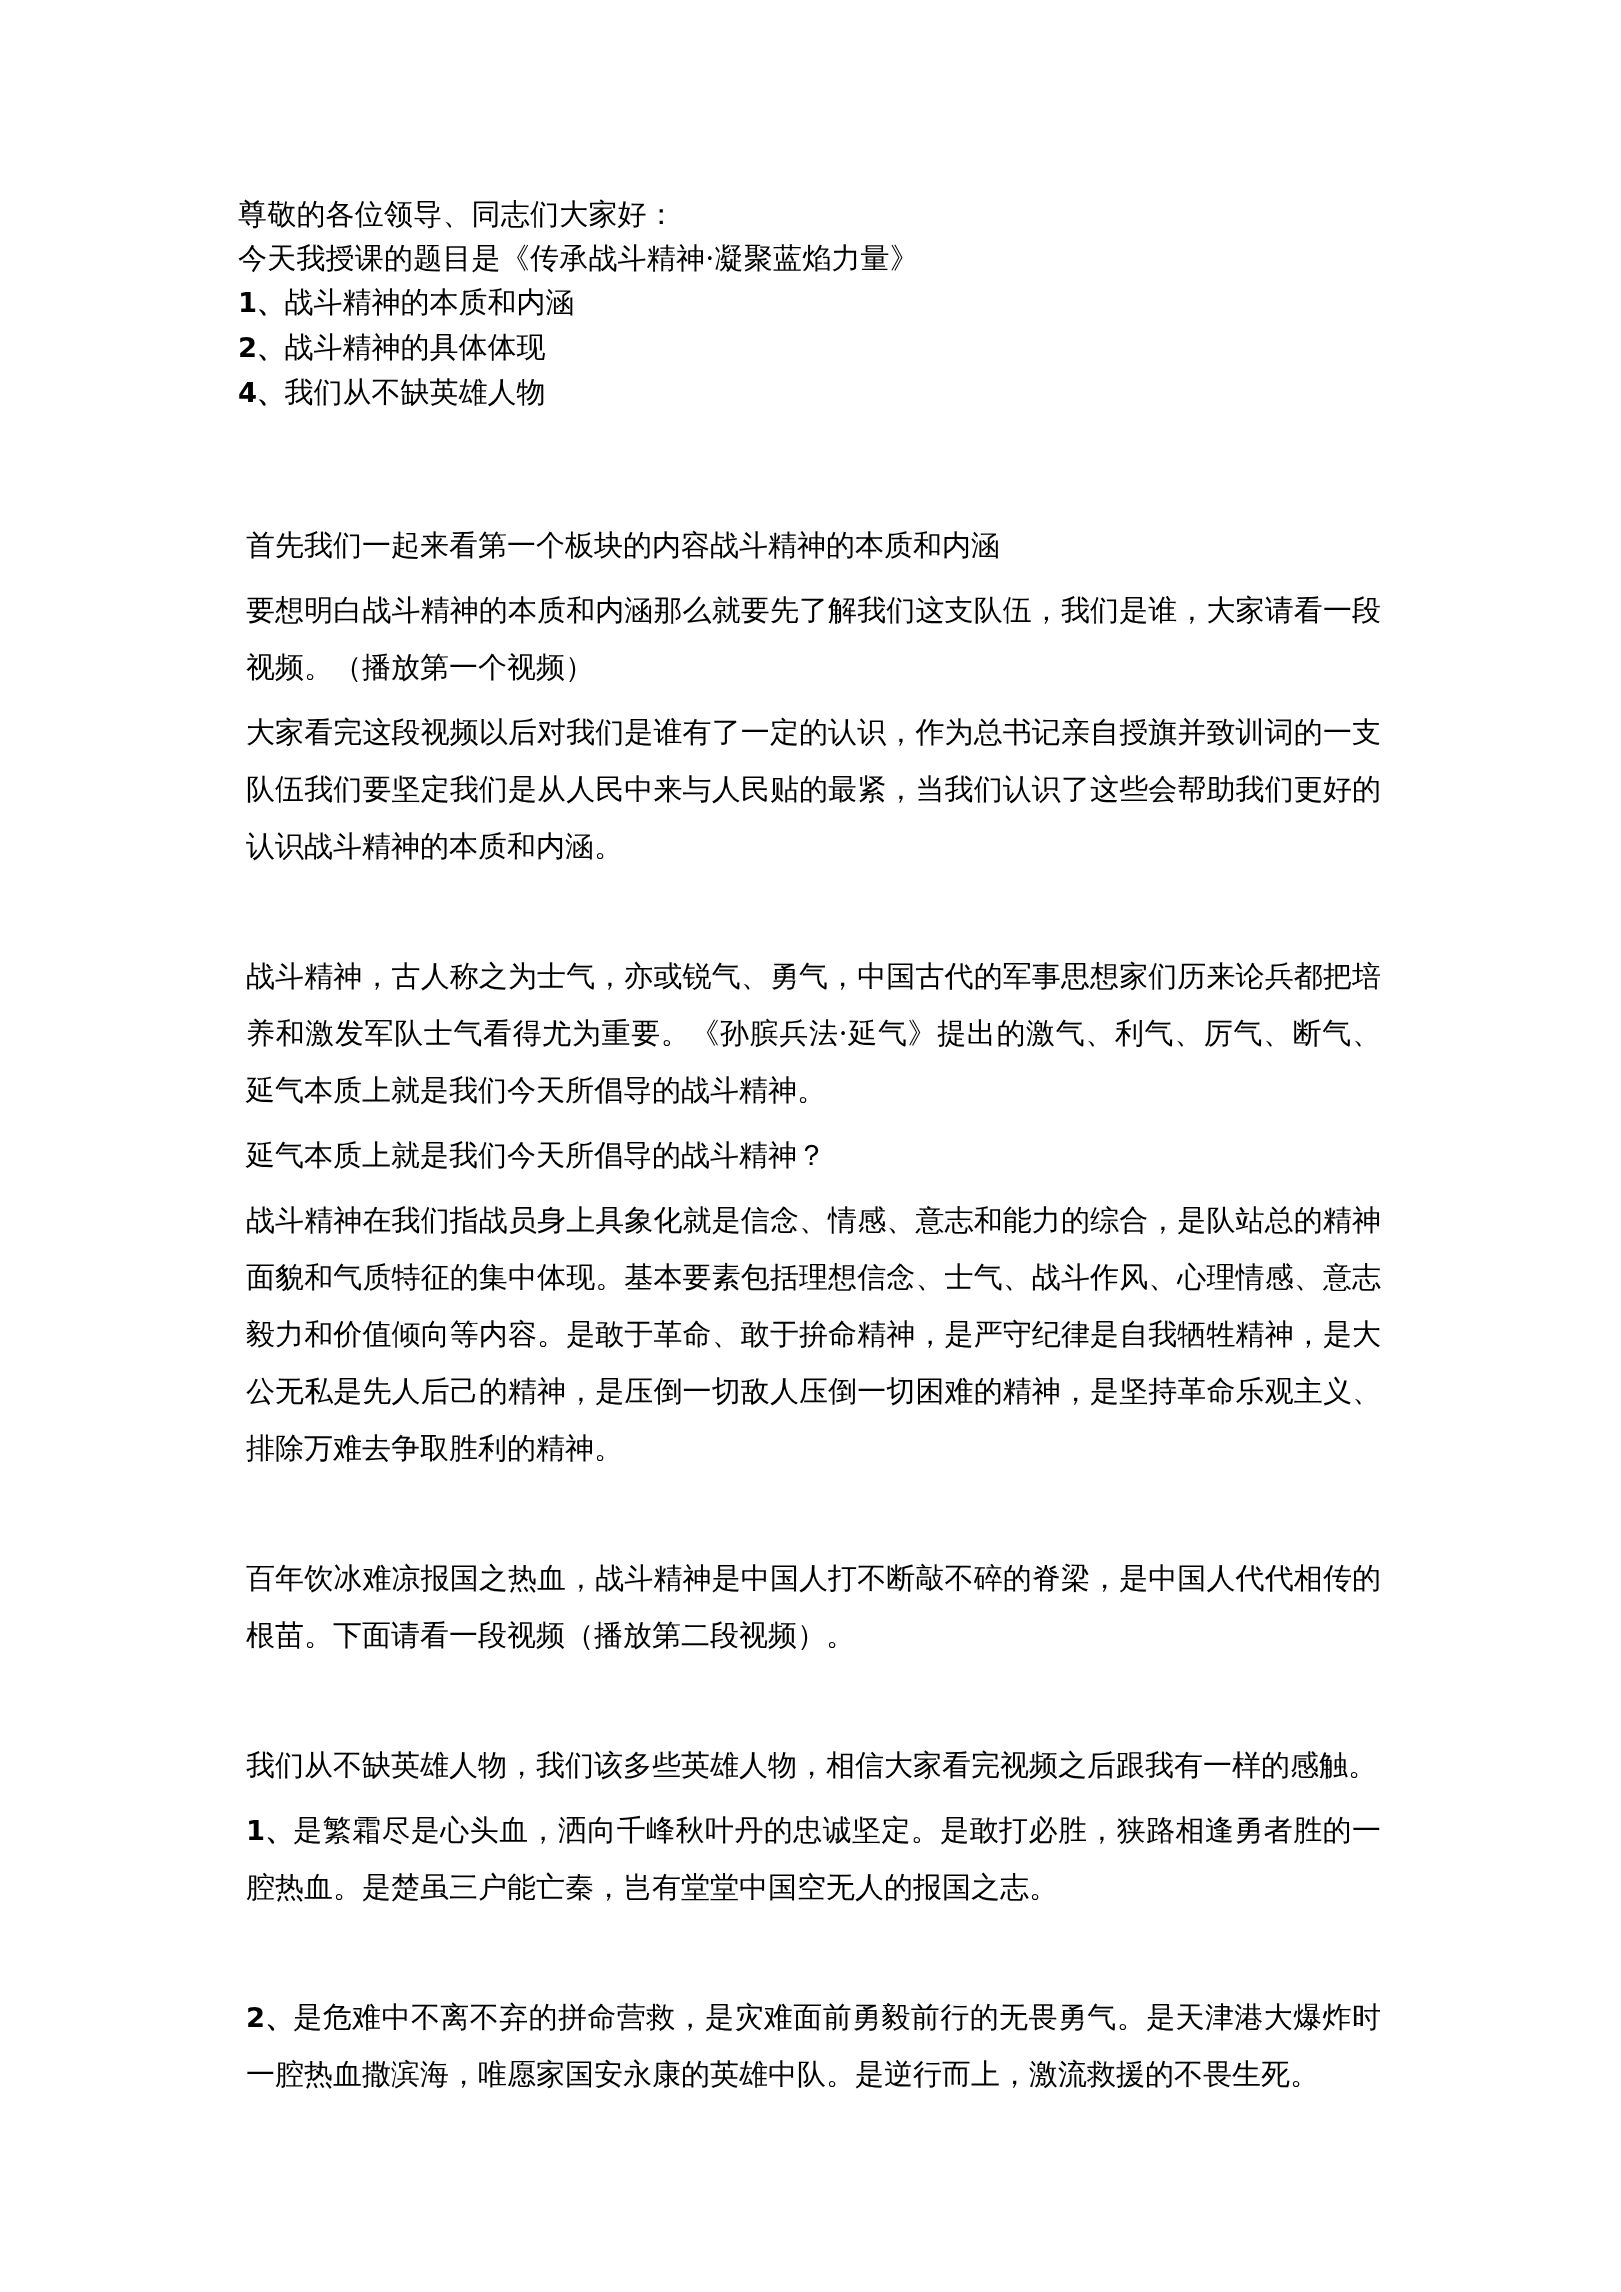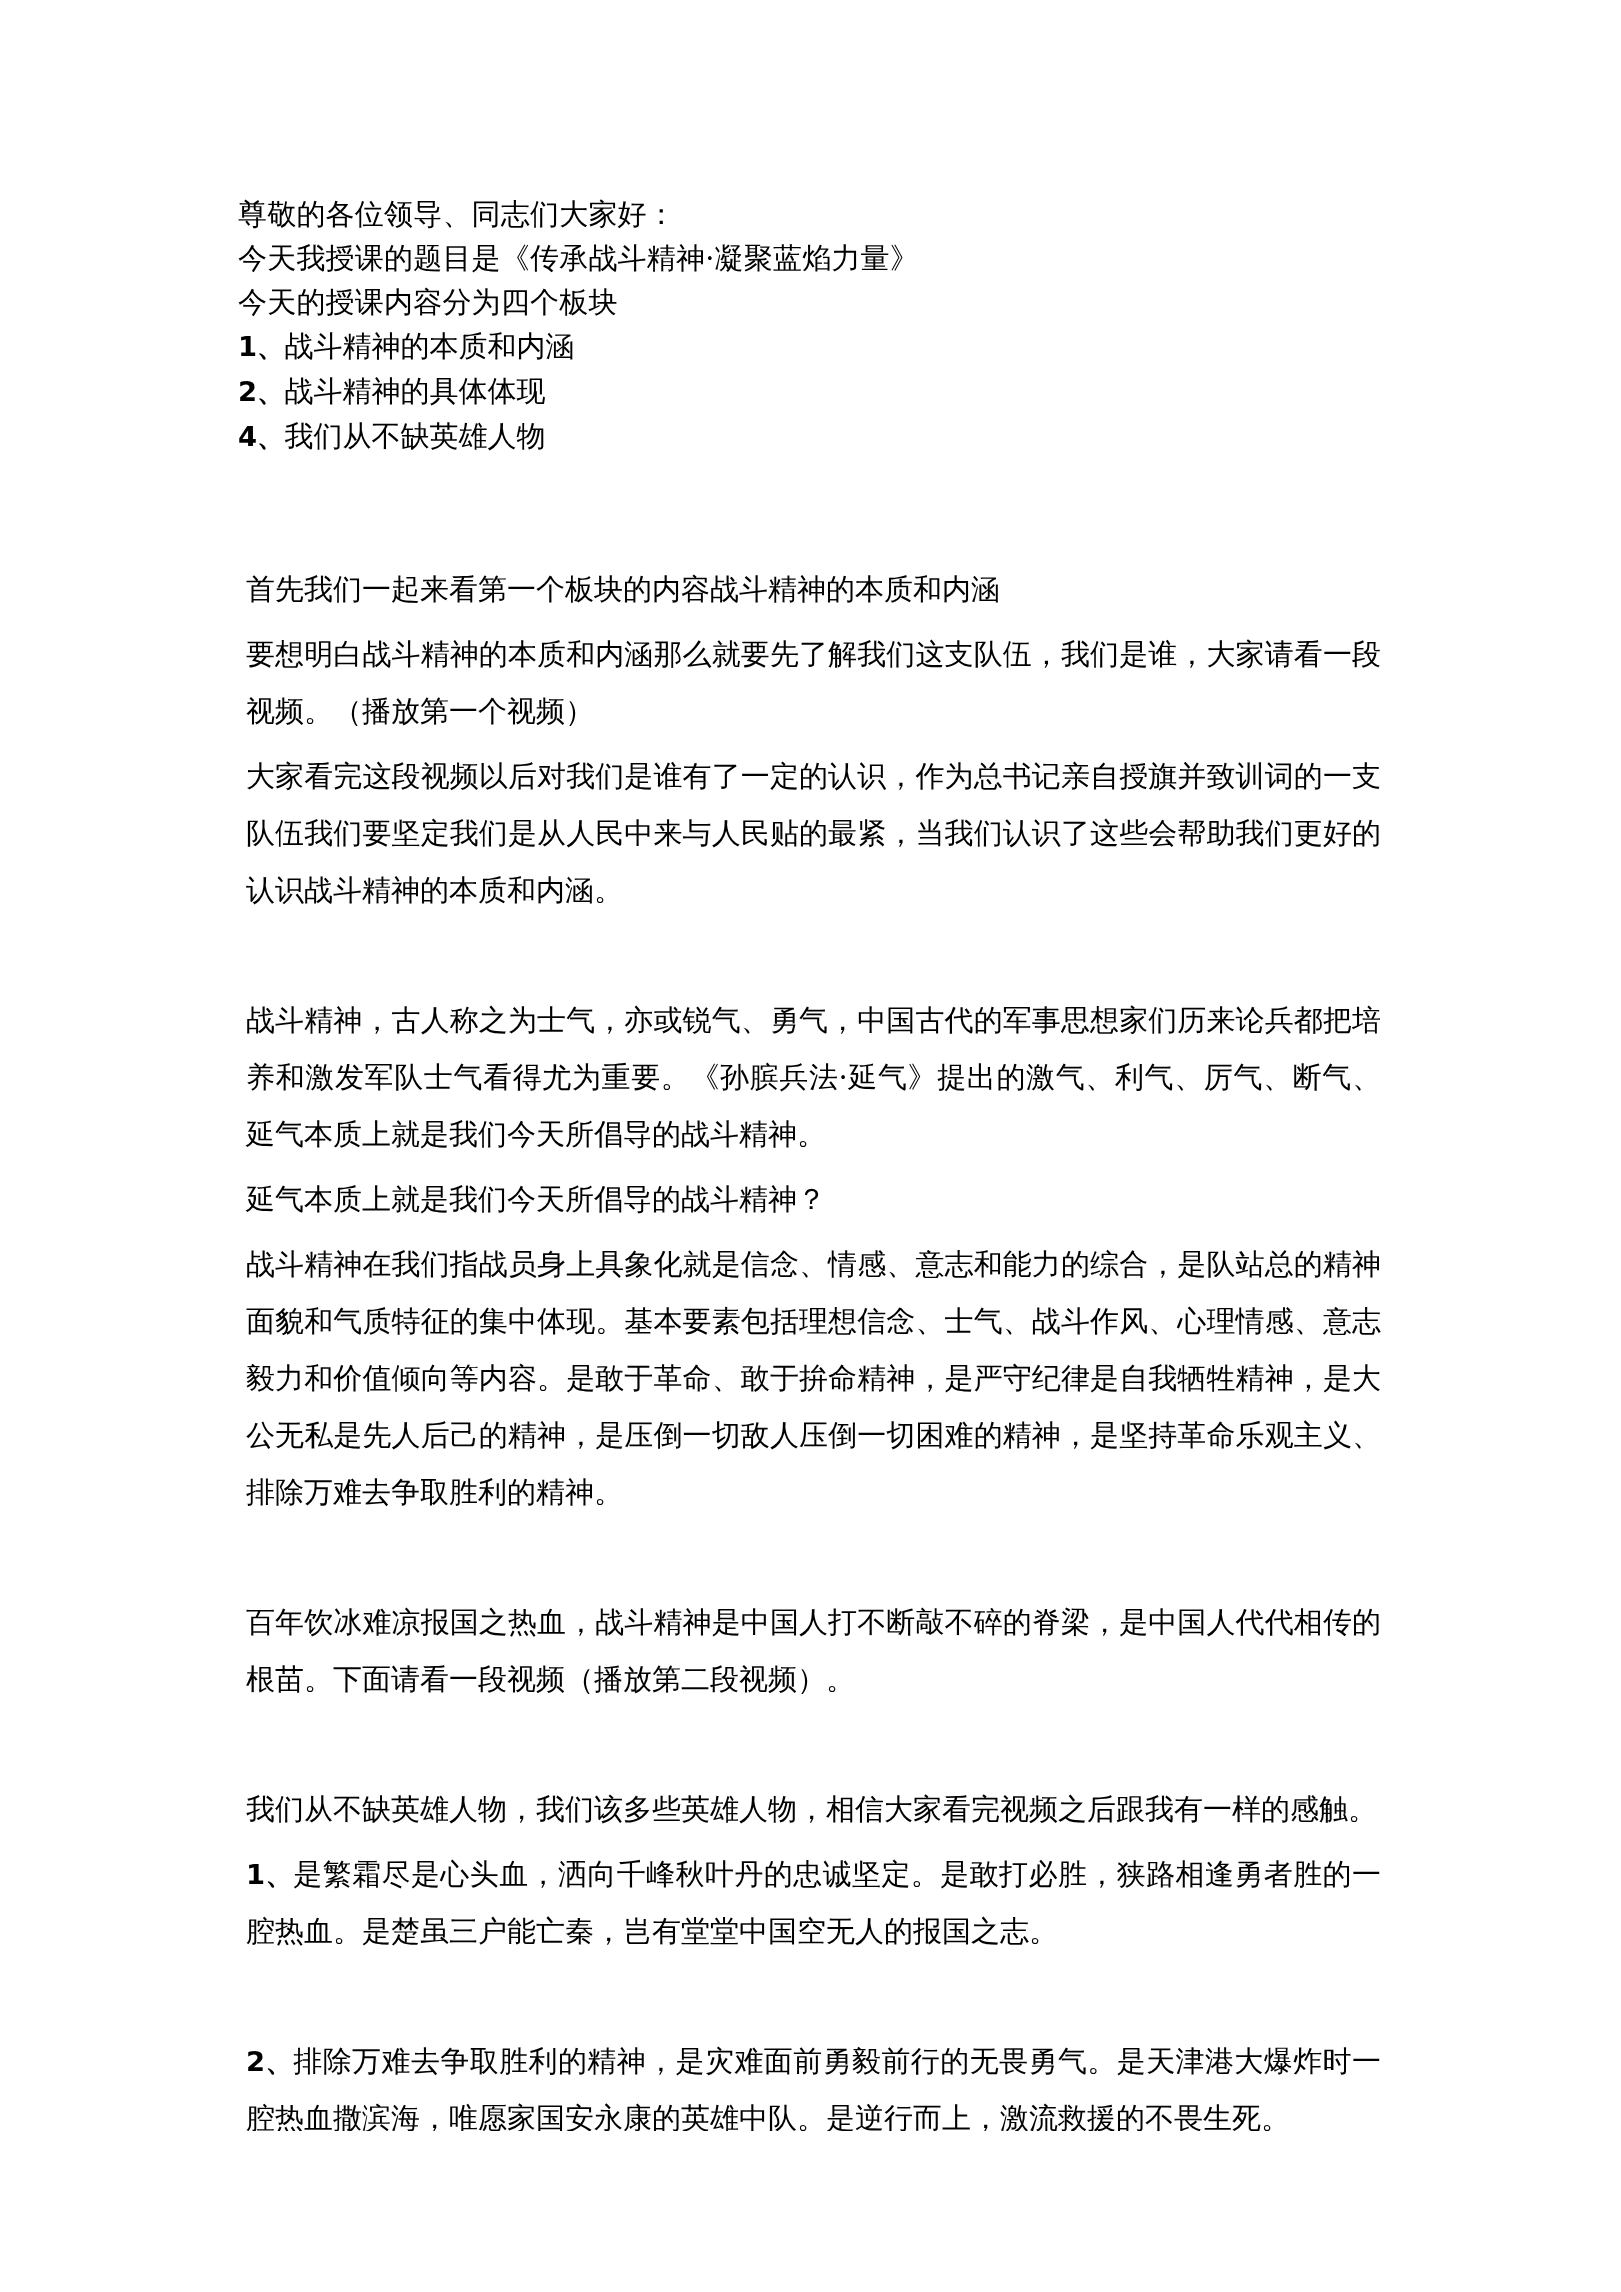--- a/index.html
+++ b/index.html
@@ -65,21 +65,20 @@
 </style>
 </head>
 <body>
 
 <div class="page">
   <div class="content">
 
     <div class="intro-block">
       <div class="intro-line">尊敬的各位领导、同志们大家好：</div>
       <div class="intro-line">今天我授课的题目是《传承战斗精神·凝聚蓝焰力量》</div>
-      <div class="intro-line">今天的授课内容分为四个板块</div>
 
       <div class="list-line">
         <span class="num">1、</span><span>战斗精神的本质和内涵</span>
       </div>
       <div class="list-line">
         <span class="num">2、</span><span>战斗精神的具体体现</span>
       </div>
       <div class="list-line">
         <span class="num">4、</span><span>我们从不缺英雄人物</span>
       </div>
@@ -105,20 +104,20 @@
 
     <p class="para">我们从不缺英雄人物，我们该多些英雄人物，相信大家看完视频之后跟我有一样的感触。</p>
 
     <p class="para">
       <span class="num">1、</span><span>是繁霜尽是心头血，洒向千峰秋叶丹的忠诚坚定。是敢打必胜，狭路相逢勇者胜的一腔热血。是楚虽三户能亡秦，岂有堂堂中国空无人的报国之志。</span>
     </p>
 
     <div class="gap-md"></div>
 
     <p class="para">
-      <span class="num">2、</span><span>排除万难去争取胜利的精神，是灾难面前勇毅前行的无畏勇气。是天津港大爆炸时一腔热血撒滨海，唯愿家国安永康的英雄中队。是逆行而上，激流救援的不畏生死。</span>
+      <span class="num">2、</span><span>是危难中不离不弃的拼命营救，是灾难面前勇毅前行的无畏勇气。是天津港大爆炸时一腔热血撒滨海，唯愿家国安永康的英雄中队。是逆行而上，激流救援的不畏生死。</span>
     </p>
 
     <div class="gap-md"></div>
 
   </div>
 </div>
 
 
 </body></html>

